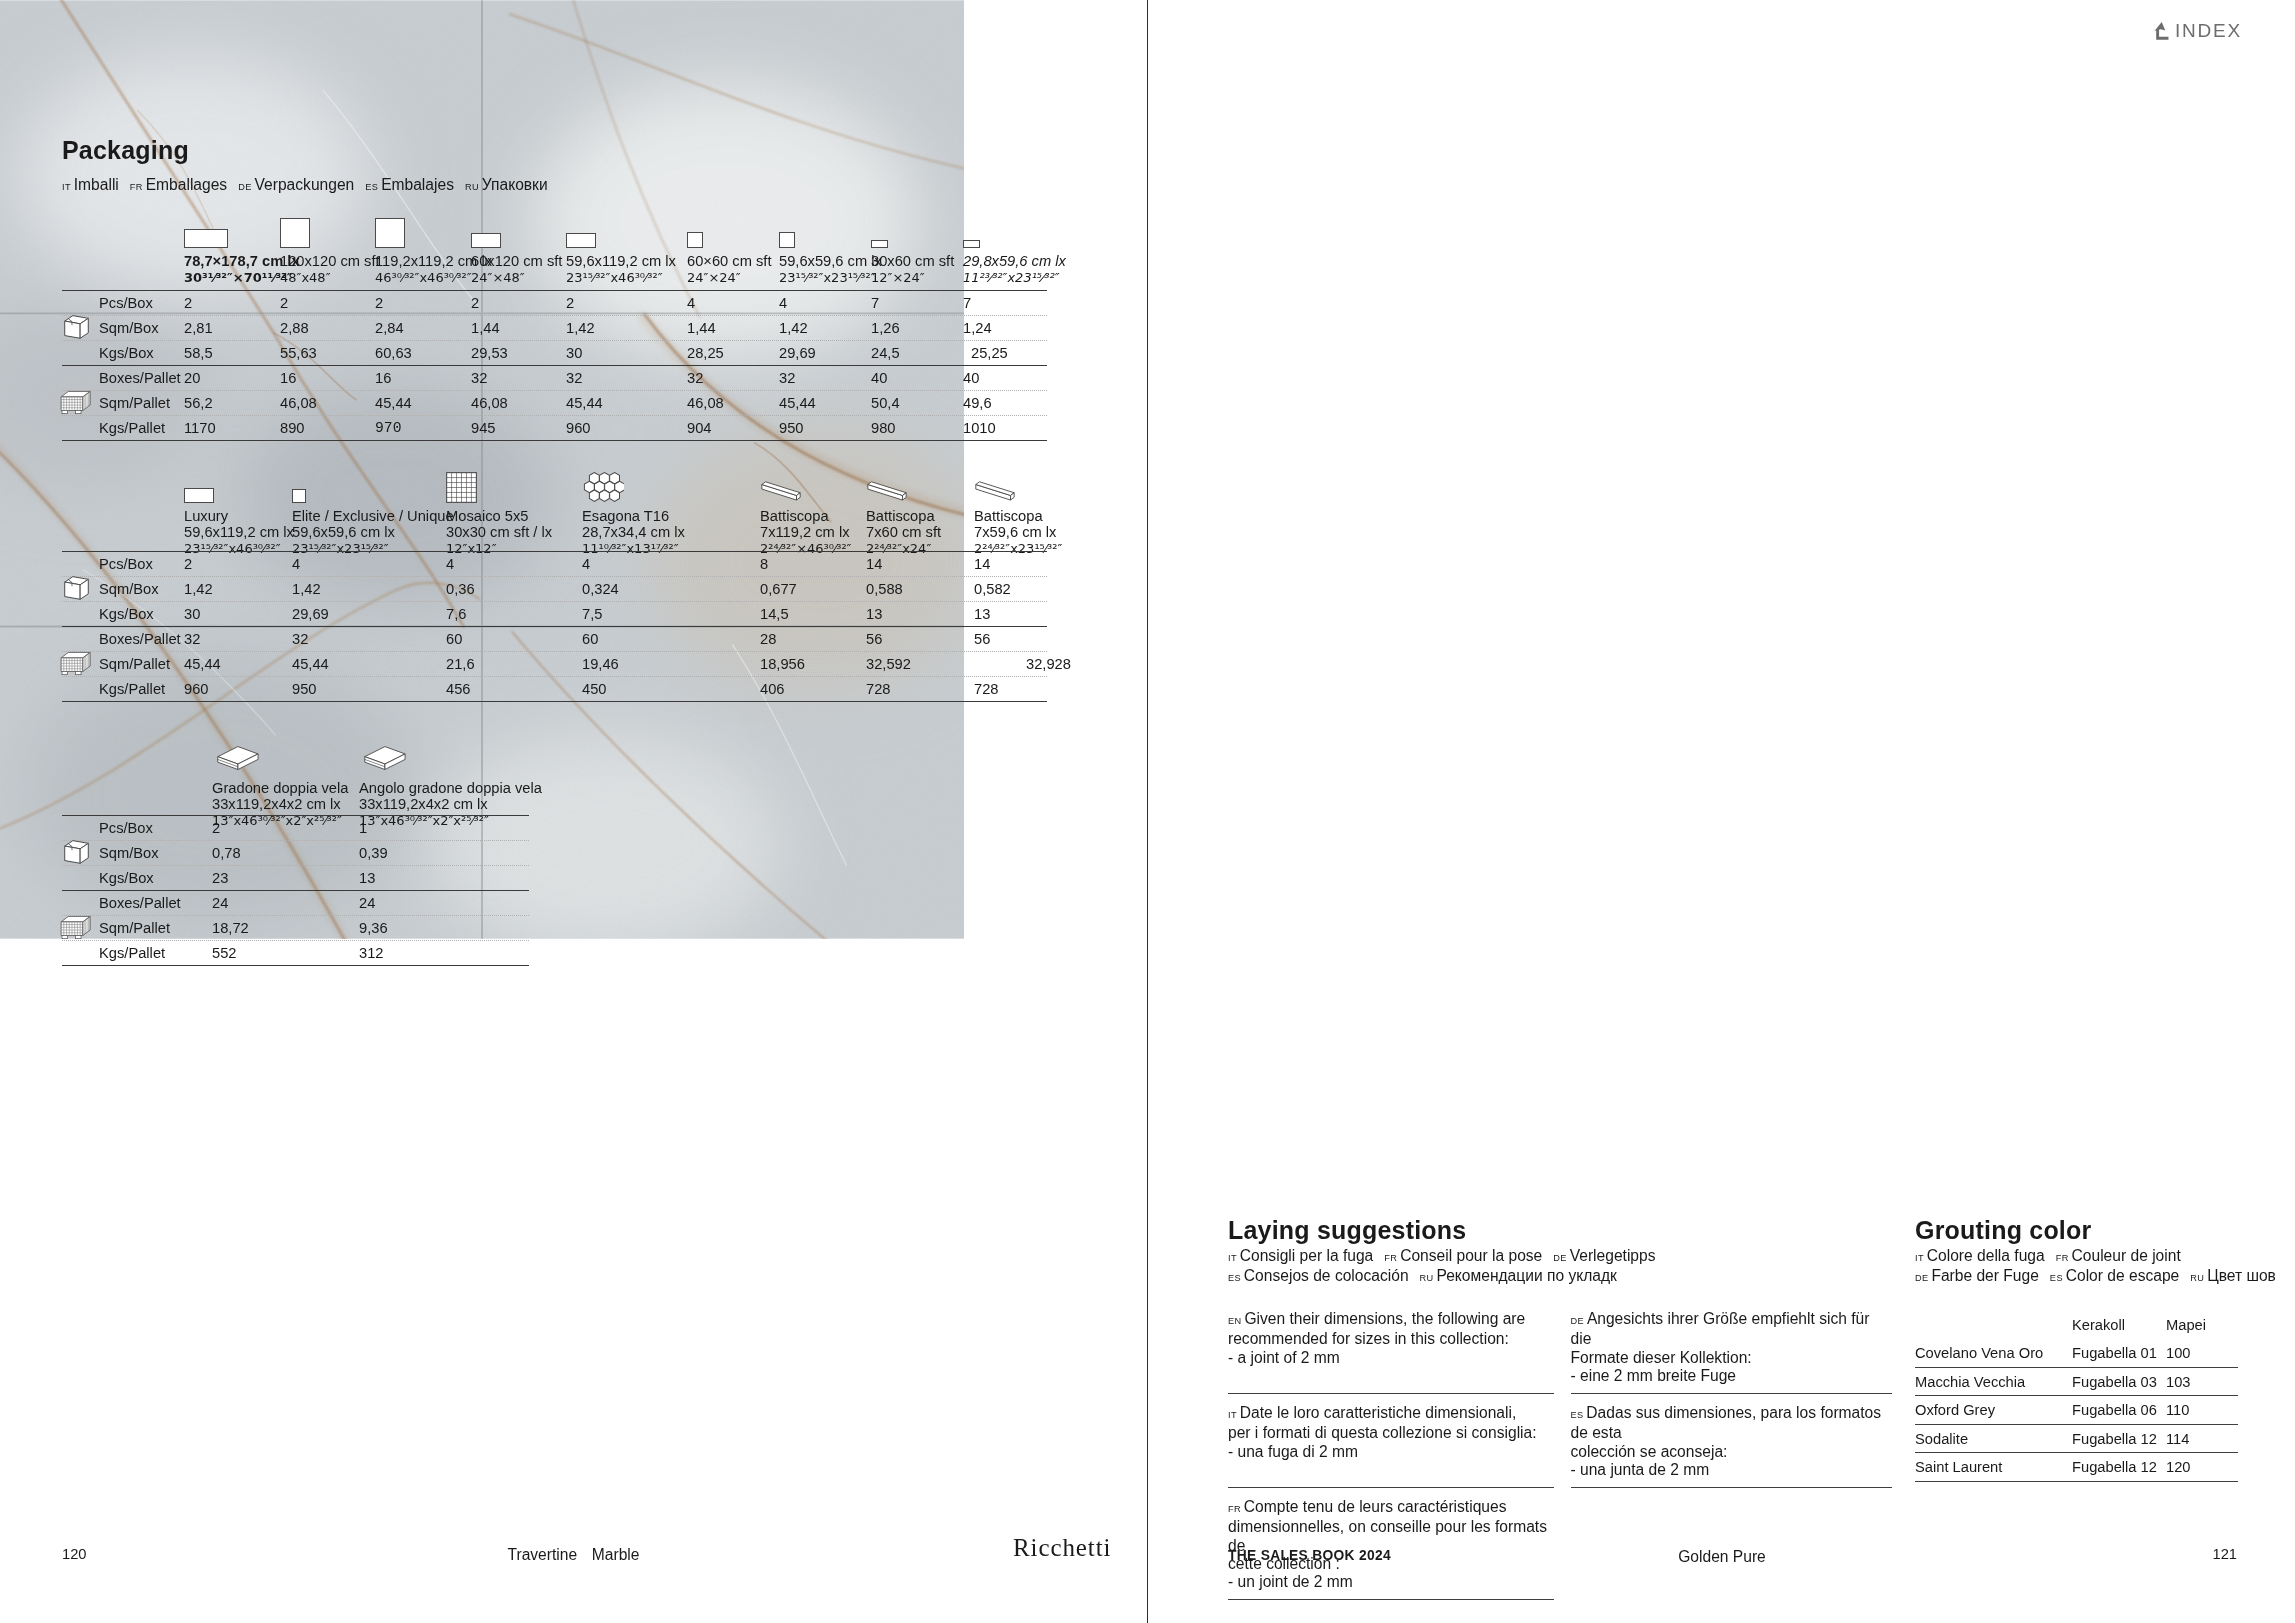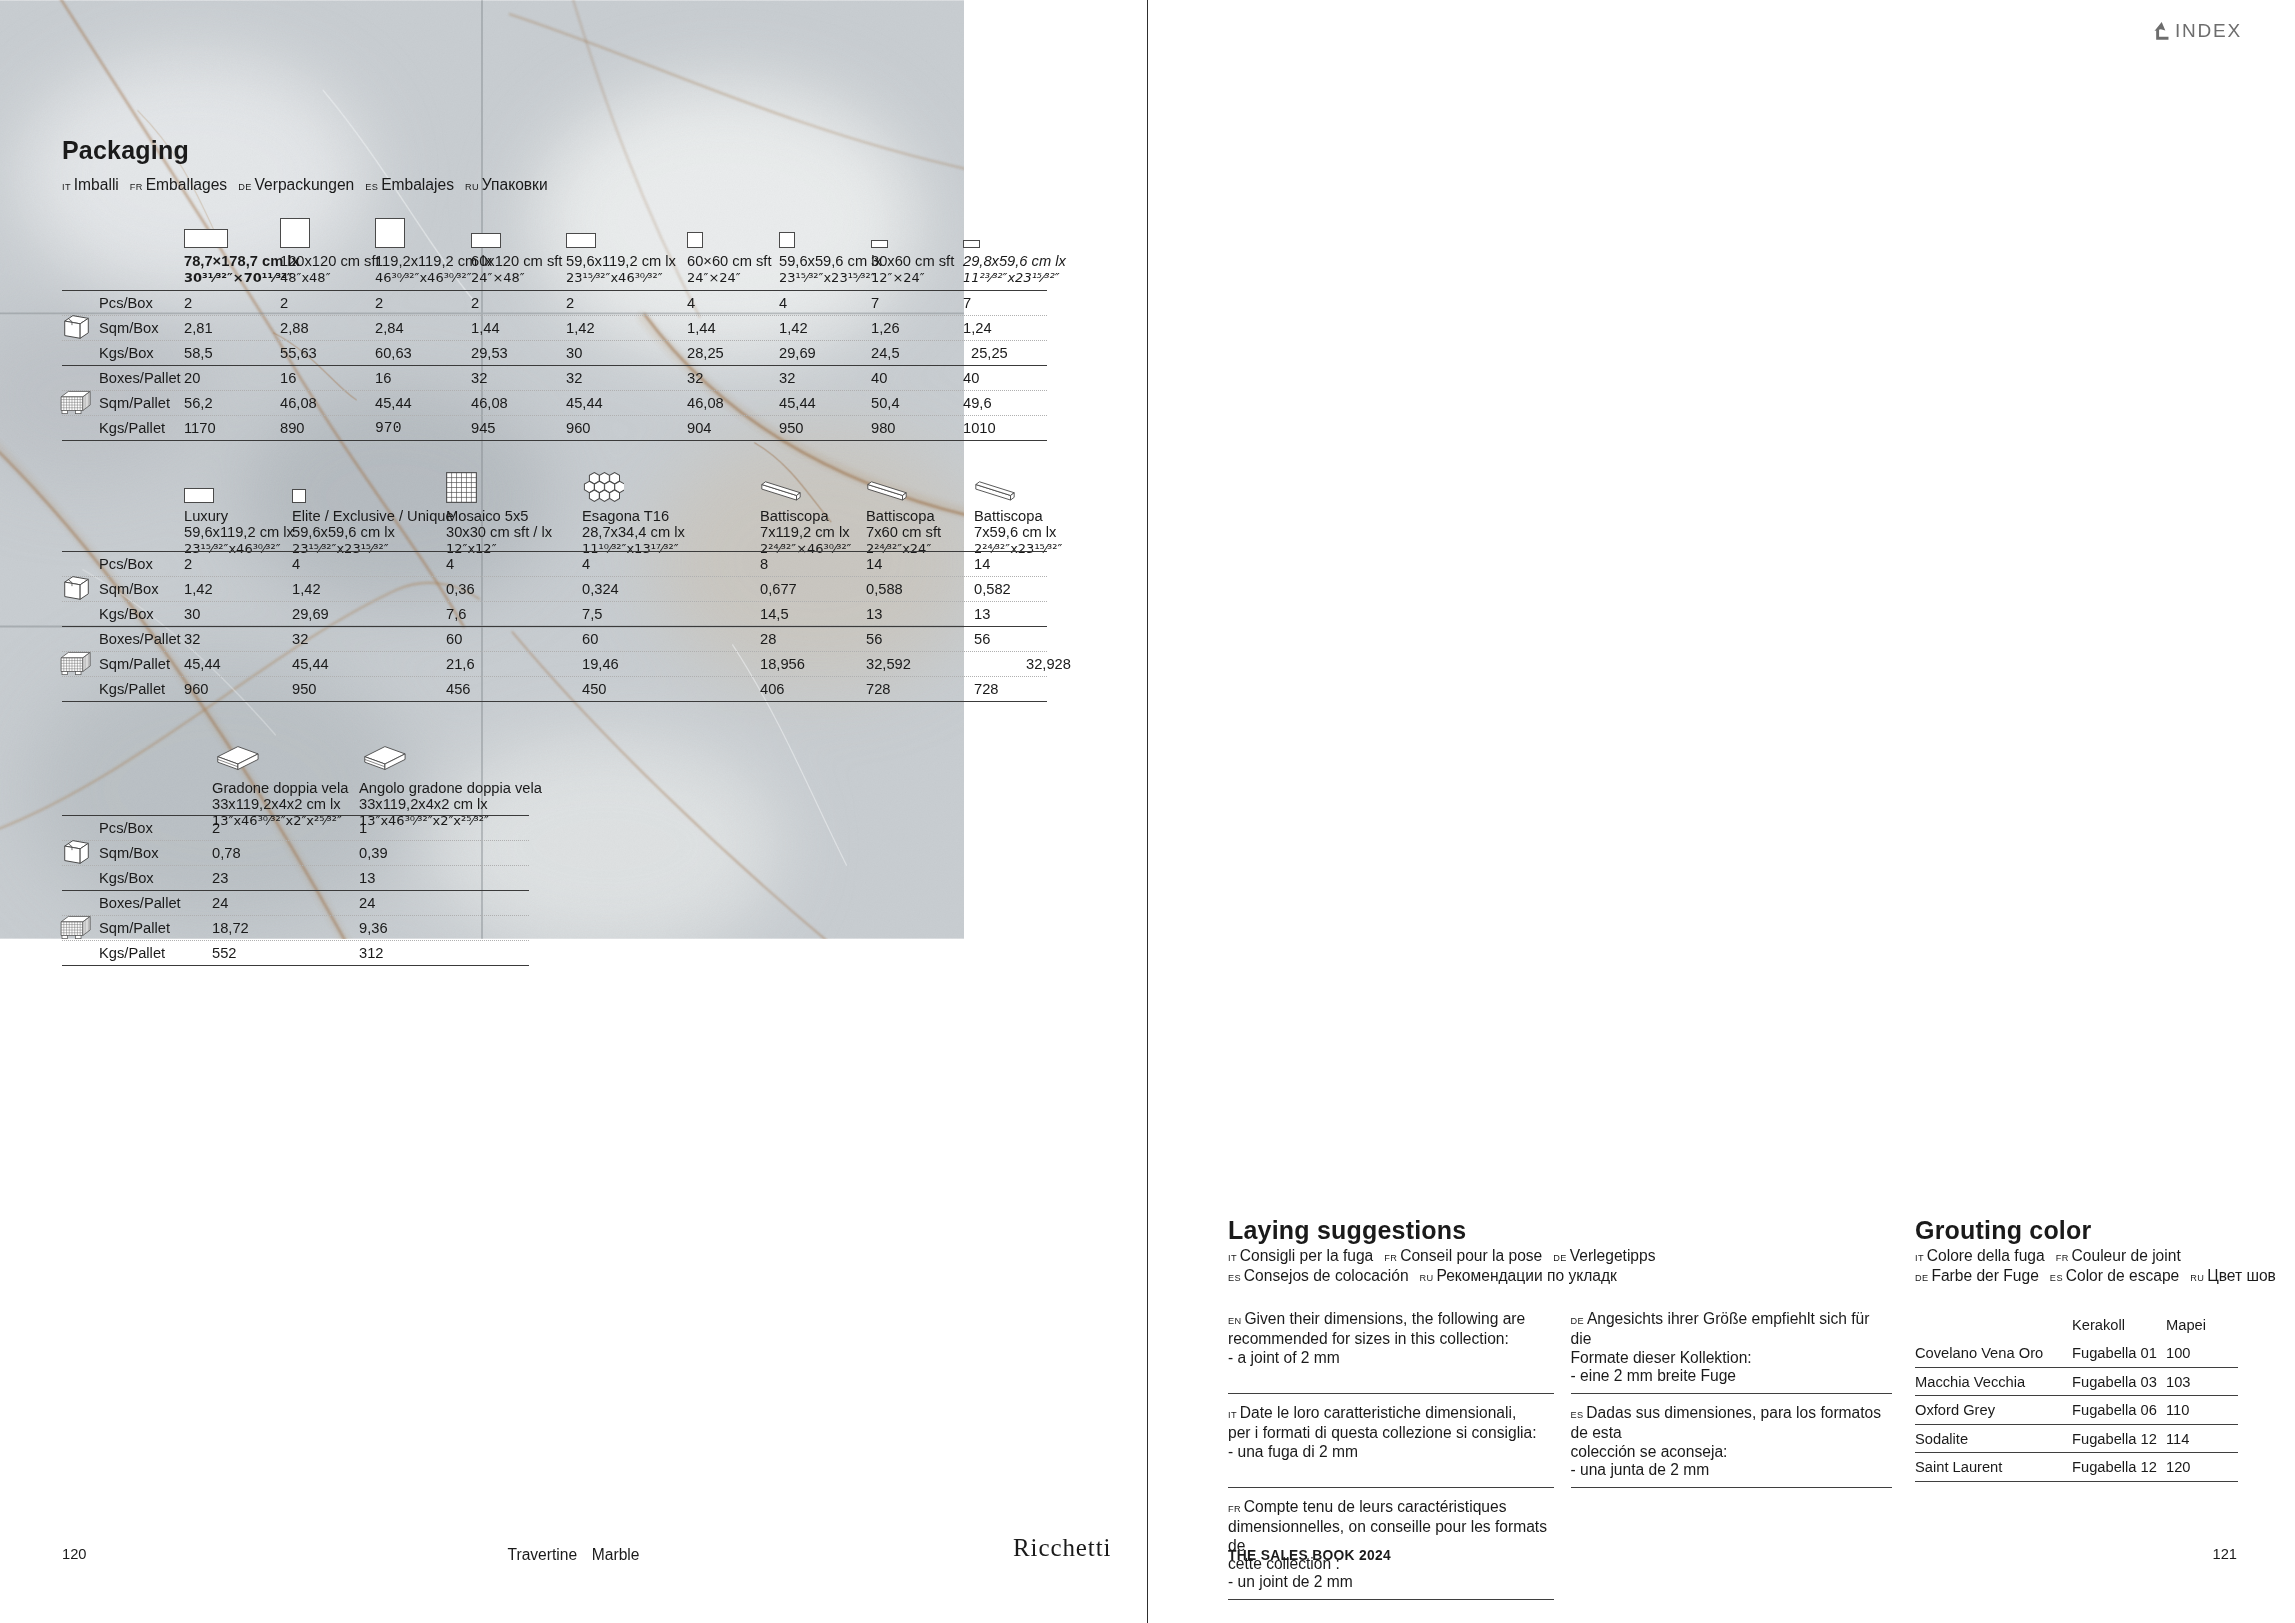--- a/index.html
+++ b/index.html
@@ -625,15 +625,18 @@
         <span class="gc gc2">114</span>
       </div>
       <div class="grow">
         <span class="gc gc0">Saint Laurent</span>
         <span class="gc gc1">Fugabella 12</span>
         <span class="gc gc2">120</span>
       </div>
     </div>
 
   <div class="abs sales" style="left:1228px;top:1548px">THE SALES BOOK 2024</div>
+  <div class="abs center-right" style="top:1548px">
+    <span>Golden Pure</span>
+  </div>
   <div class="abs footer-num" style="left:2198px;top:1546px;width:39px;text-align:right">121</div>
 </div>
 
 
 </body></html>

